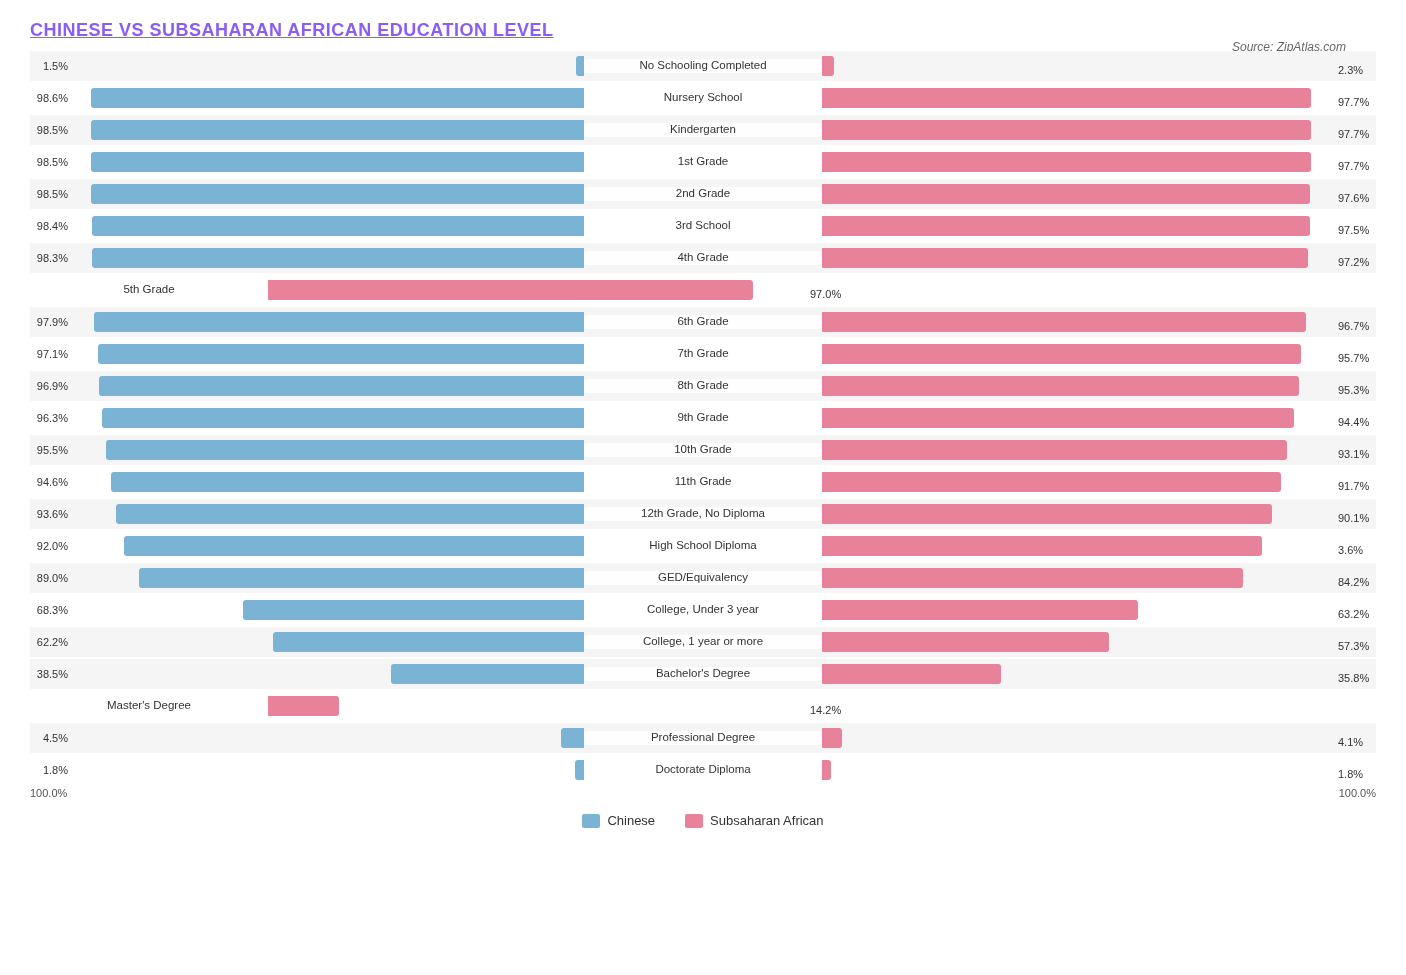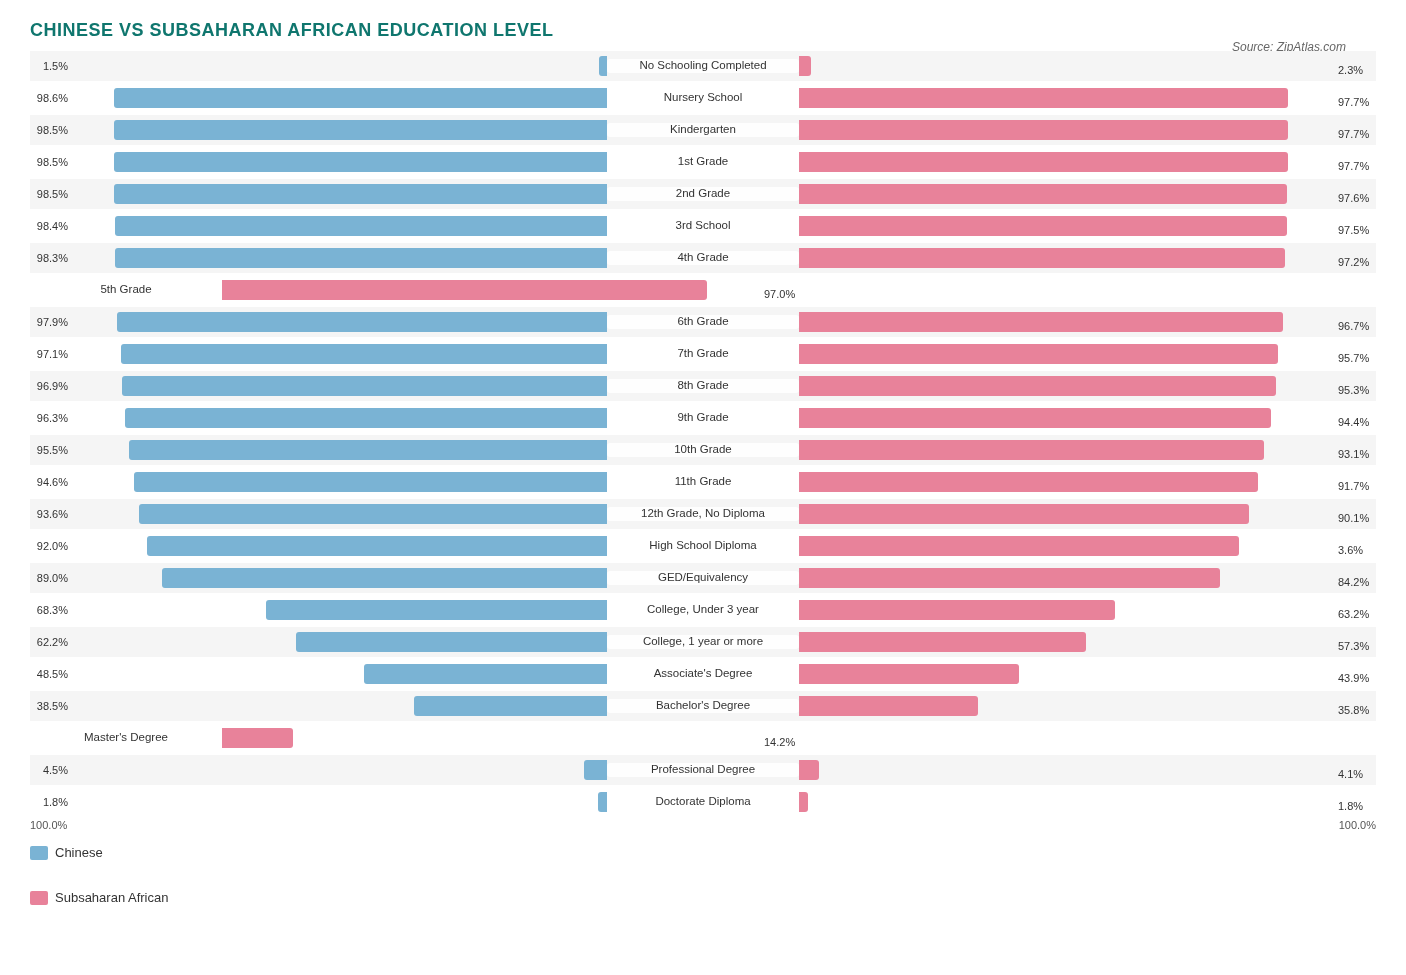--- a/index.html
+++ b/index.html
@@ -6,24 +6,25 @@
     body {
       font-family: Arial, sans-serif;
       background: #fff;
       width: 1406px;
       min-height: 975px;
       padding: 20px 30px;
     }
     .chart-title {
       font-size: 18px;
       font-weight: bold;
-      color: #0f766e;
+      color: #8b5cf6;
       margin-bottom: 8px;
       text-transform: uppercase;
       letter-spacing: 0.5px;
+      text-decoration: underline;
     }
     .source {
       position: absolute;
       top: 20px;
       right: 30px;
       font-size: 12px;
       color: #666;
       font-style: italic;
     }
     .chart-container {
@@ -61,21 +62,21 @@
       display: flex;
       justify-content: flex-end;
       align-items: center;
     }
     .left-bar {
       background: #7ab3d4;
       height: 20px;
       border-radius: 3px 0 0 3px;
     }
     .label-center {
-      width: 192px;
+      width: 238px;
       text-align: center;
       font-size: 11.5px;
       color: #333;
       padding: 0 4px;
       flex-shrink: 0;
       background: rgba(255,255,255,0.85);
       border-radius: 3px;
       z-index: 1;
       line-height: 1.2;
     }
@@ -103,21 +104,20 @@
       margin-left: 4px;
       flex-shrink: 0;
     }
     .legend {
       display: flex;
       justify-content: center;
       gap: 30px;
       margin-top: 14px;
       font-size: 13px;
       color: #333;
-      flex-direction: column;
     }
     .legend-item {
       display: flex;
       align-items: center;
       gap: 7px;
     }
     .legend-box {
       width: 18px;
       height: 14px;
       border-radius: 2px;
@@ -421,35 +421,20 @@
         </div>
       </div>
       <div class="label-center">College, 1 year or more</div>
       <div class="right-bar-container">
         <div class="right-bar-wrap">
           <div class="right-bar" style="width:287px;"></div>
         </div>
         <div class="right-value">57.3%</div>
       </div>
     </div>
-        <div class="row row-odd">
-      <div class="left-bar-container">
-        <div class="left-value">48.5%</div>
-        <div class="left-bar-wrap">
-          <div class="left-bar" style="width:243px;"></div>
-        </div>
-      </div>
-      <div class="label-center">Associate's Degree</div>
-      <div class="right-bar-container">
-        <div class="right-bar-wrap">
-          <div class="right-bar" style="width:220px;"></div>
-        </div>
-        <div class="right-value">43.9%</div>
-      </div>
-    </div>
         <div class="row row-even">
       <div class="left-bar-container">
         <div class="left-value">38.5%</div>
         <div class="left-bar-wrap">
           <div class="left-bar" style="width:193px;"></div>
         </div>
       </div>
       <div class="label-center">Bachelor's Degree</div>
       <div class="right-bar-container">
         <div class="right-bar-wrap">

